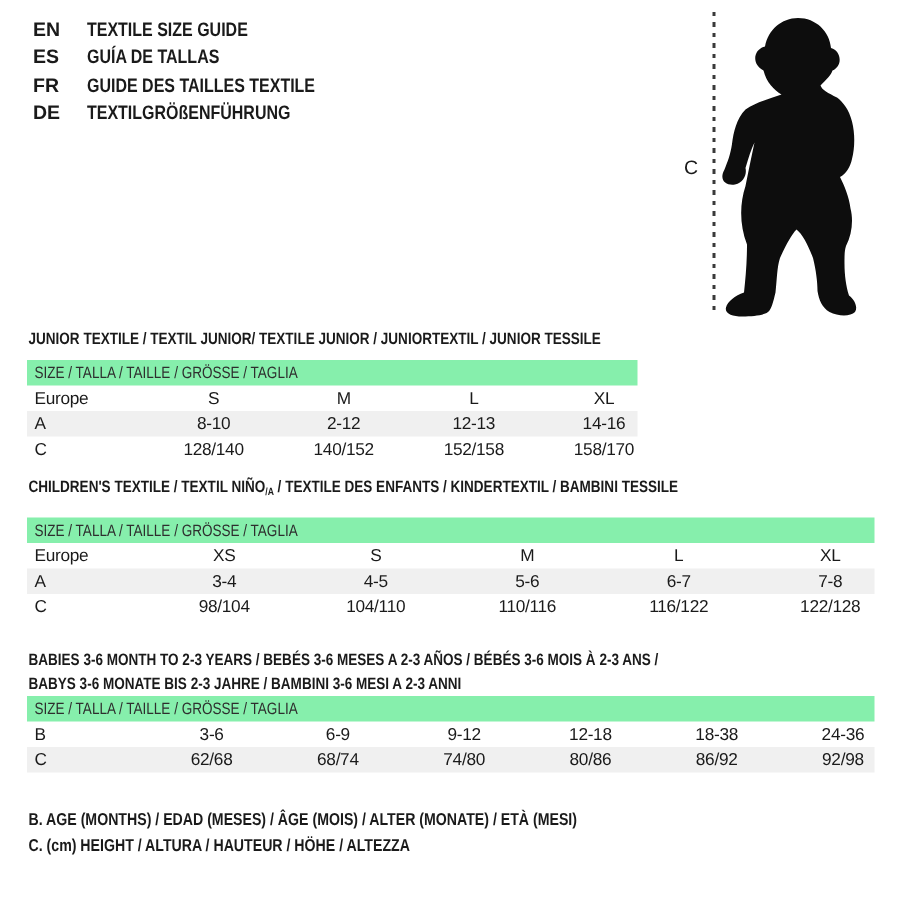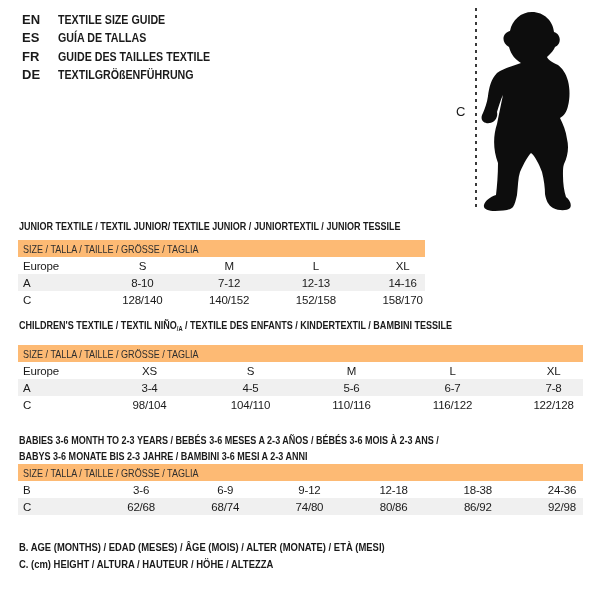--- a/index.html
+++ b/index.html
@@ -17,21 +17,21 @@
   .dotline{
     position:absolute;left:475px;top:8px;width:2px;height:199px;
     background:repeating-linear-gradient(to bottom,#3a3a3a 0px,#3a3a3a 3px,transparent 3px,transparent 7px);
   }
   .c-label{position:absolute;left:456px;top:104px;font-size:13px;}
   
   .section-title{position:absolute;left:19px;font-weight:700;font-size:11px;line-height:16px;white-space:nowrap;}
   .sub{font-size:7px;vertical-align:-2px;}
   
   .size-bar{
-    position:absolute;left:18px;height:17px;background:#fdba74;color:#2e2e2e;
+    position:absolute;left:18px;height:17px;background:#86efac;color:#2e2e2e;
     font-size:11px;display:flex;align-items:center;padding-left:5px;box-sizing:border-box;
   }
   .trow{position:absolute;left:18px;height:17px;display:flex;align-items:center;font-size:11.5px;letter-spacing:-0.2px;gap:42px;}
   .trow .lbl{width:60px;padding-left:5px;box-sizing:border-box;}
   .trow .cell{flex:1;text-align:center;}
   .alt{background:#f0f0f0;}
   .w1{width:407px;}
   .w2{width:565px;}
   
   .footer{position:absolute;left:19px;top:539px;font-weight:700;font-size:11.5px;line-height:17.2px;}
@@ -110,21 +110,21 @@
   <div class="trow w1" style="top:257px;">
     <span class="lbl">Europe</span>
     <span class="cell">S</span>
     <span class="cell">M</span>
     <span class="cell">L</span>
     <span class="cell">XL</span>
   </div>
   <div class="trow w1 alt" style="top:274px;">
     <span class="lbl">A</span>
     <span class="cell">8-10</span>
-    <span class="cell">7-12</span>
+    <span class="cell">2-12</span>
     <span class="cell">12-13</span>
     <span class="cell">14-16</span>
   </div>
   <div class="trow w1" style="top:291px;">
     <span class="lbl">C</span>
     <span class="cell">128/140</span>
     <span class="cell">140/152</span>
     <span class="cell">152/158</span>
     <span class="cell">158/170</span>
   </div>

